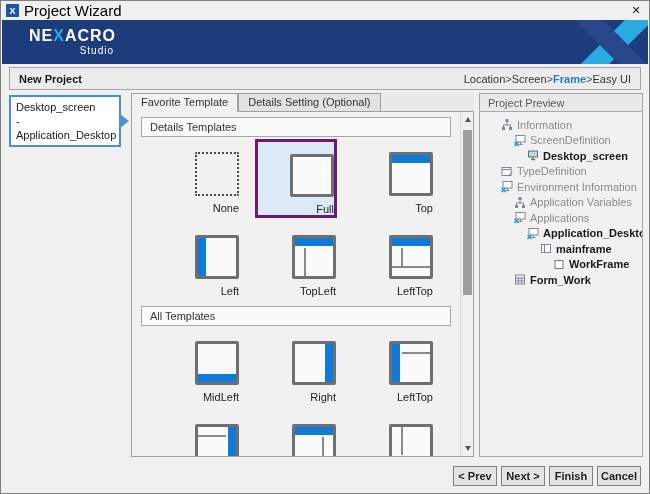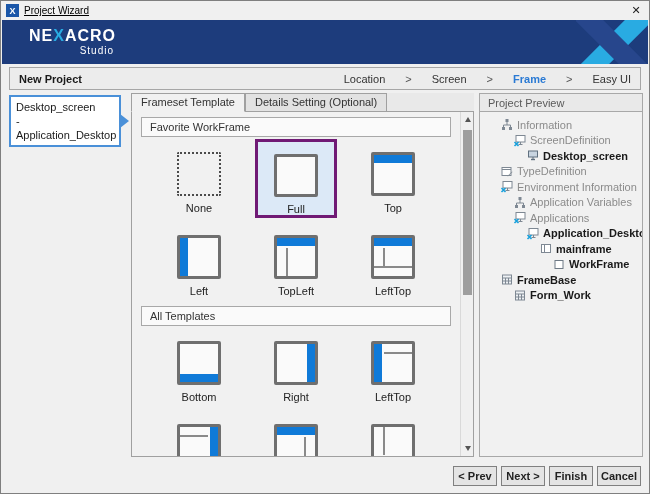--- a/index.html
+++ b/index.html
@@ -3,57 +3,57 @@
 <meta charset="utf-8">
 <style>
   * { margin:0; padding:0; box-sizing:border-box; }
   html,body { width:650px; height:494px; }
   body { font-family:"Liberation Sans", sans-serif; font-size:11px; color:#222; }
   .dialog { position:relative; width:650px; height:494px; background:#f0f0f0; border:1px solid #7f7f7f; overflow:hidden; }
 
   
   .titlebar { position:absolute; left:0; top:0; right:0; height:19px; background:#f0f0f0; display:flex; align-items:center; padding:0 5px; }
   .app-ico { width:13px; height:13px; background:#1a56a8; color:#fff; font-size:9px; font-weight:bold; display:flex; align-items:center; justify-content:center; margin-right:5px; }
-  .win-title { flex:1; font-size:10px; color:#000;text-decoration:underline; }
+  .win-title { flex:1; font-size:15px; color:#000; }
   .close-btn { width:16px; text-align:center; font-size:11px; color:#222; }
 
   
   .banner { position:absolute; left:1px; right:1px; top:19px; height:44px; background:#1d3c7c; overflow:hidden; }
   .brand { position:absolute; left:27px; top:7px; }
   .brand-name { font-size:16px; font-weight:bold; color:#fff; letter-spacing:1px; }
   .brand-name .x { color:#29abe2; }
   .brand-sub { font-size:10px; color:#fff; text-align:right; padding-right:2px; margin-top:0; letter-spacing:1px; }
   .banner-logo { position:absolute; right:0; top:0; bottom:0; width:72px; overflow:hidden; }
   .xband { position:absolute; width:20px; height:130px; left:28px; top:-40px; }
   .xband.cyan { background:#29abe2; transform:rotate(45deg); }
   .xband.dark { background:#27468c; transform:rotate(-45deg); }
 
   
   .header-bar { position:absolute; left:8px; right:8px; top:66px; height:23px; border:1px solid #a6a6a6; background:#ececec; display:flex; align-items:center; justify-content:space-between; padding:0 9px; }
   .page-title { font-weight:bold; color:#1a1a1a; }
-  .breadcrumb { display:flex; gap:20px; color:#333; }
+  .breadcrumb { display:flex; gap:0; color:#333; }
   .crumb.active { color:#2a7ad4; font-weight:bold; }
   .crumb-sep { color:#555; }
 
   
   .main { position:absolute; left:0; right:0; top:92px; bottom:36px; }
   .left-col { position:absolute; left:8px; width:119px; top:2px; bottom:0; }
   .callout { position:relative; width:112px; min-height:36px; background:#fff; border:2px solid #4a90d8; padding:3px 5px; line-height:14px; color:#1a1a1a; }
   .callout::after { content:""; position:absolute; right:-10px; top:calc(50% - 7px); border:7px solid transparent; border-left:9px solid #4a90d8; border-right:none; }
 
   
   .center-panel { position:absolute; left:130px; width:343px; top:0; bottom:0; }
   .tabstrip { height:19px; display:flex; align-items:flex-end; border-bottom:1px solid #a0a0a0; background:#e9e9e9; }
   .tab { height:18px; padding:2px 9px 0; border:1px solid #a0a0a0; border-bottom:none; background:#e2e2e2; color:#333; margin-bottom:0; }
   .tab.active { background:#f1f1f1; height:19px; position:relative; margin-bottom:-1px; border-bottom:1px solid #f1f1f1; }
   .panel-body { position:absolute; left:0; right:0; top:19px; bottom:0; border:1px solid #a0a0a0; border-top:none; background:#f1f1f1; }
   .scroll-content { position:absolute; left:0; top:0; right:13px; bottom:0; overflow:hidden; }
   .group-header { margin:5px 9px 2px; border:1px solid #a8a8a8; background:#fafafa; padding:3px 8px; color:#333; }
   .tmpl-grid { display:flex; flex-wrap:wrap; width:276px; margin:2px auto 4px; column-gap:15px; row-gap:4px; }
-  .tmpl-cell { width:82px; height:79px; display:flex; flex-direction:column; align-items:center; padding-top:12px; border:1px solid transparent; }
+  .tmpl-cell { width:82px; height:79px; display:flex; flex-direction:column; align-items:flex-end; padding-top:12px; border:1px solid transparent; }
   .tmpl-cell.selected { background:#dce9f7; border:3px solid #701a75; }
   .tmpl-icon { position:relative; width:44px; height:44px; border:3px solid #6f6f6f; border-radius:2px; background:#fafafa; overflow:hidden; }
   .tmpl-icon.none { border:2px dotted #4b4b4b; background:transparent; }
   .tmpl-label { margin-top:6px; color:#222; }
 
   
   .vscroll { position:absolute; right:0; top:0; bottom:0; width:13px; background:#f0f0f0; border-left:1px solid #d9d9d9; }
   .sb-arrow { position:absolute; left:0; width:13px; height:13px; display:flex; align-items:center; justify-content:center; }
   .sb-arrow.up { top:1px; } .sb-arrow.down { bottom:1px; }
   .tri-up { width:0; height:0; border-left:3.5px solid transparent; border-right:3.5px solid transparent; border-bottom:5px solid #555; }
@@ -113,26 +113,26 @@
 
     <div class="left-col">
       <div class="callout">
         <div>Desktop_screen</div>
         <div>- Application_Desktop</div>
       </div>
     </div>
 
     <div class="center-panel">
       <div class="tabstrip">
-          <div class="tab active">Frameset Template</div>
+          <div class="tab active">Favorite Template</div>
           <div class="tab">Details Setting (Optional)</div>
         </div>
       <div class="panel-body">
         <div class="scroll-content">
-            <div class="group-header">Favorite WorkFrame</div>
+            <div class="group-header">Details Templates</div>
             <div class="tmpl-grid">
               <div class="tmpl-cell">
                 <div class="tmpl-icon none"></div>
                 <div class="tmpl-label">None</div>
               </div>
               <div class="tmpl-cell selected">
                 <div class="tmpl-icon"></div>
                 <div class="tmpl-label">Full</div>
               </div>
               <div class="tmpl-cell">
@@ -162,21 +162,21 @@
                 </div>
                 <div class="tmpl-label">LeftTop</div>
               </div>
             </div>
             <div class="group-header">All Templates</div>
             <div class="tmpl-grid">
               <div class="tmpl-cell">
                 <div class="tmpl-icon">
                   <div style="position: absolute; bottom: 0px; left: 0px; right: 0px; height: 8px; background: rgb(15, 122, 216);"></div>
                 </div>
-                <div class="tmpl-label">Bottom</div>
+                <div class="tmpl-label">MidLeft</div>
               </div>
               <div class="tmpl-cell">
                 <div class="tmpl-icon">
                   <div style="position: absolute; top: 0px; right: 0px; bottom: 0px; width: 8px; background: rgb(15, 122, 216);"></div>
                 </div>
                 <div class="tmpl-label">Right</div>
               </div>
               <div class="tmpl-cell">
                 <div class="tmpl-icon">
                   <div style="position: absolute; top: 0px; left: 0px; bottom: 0px; width: 8px; background: rgb(15, 122, 216);"></div>
@@ -297,38 +297,28 @@
                 <line x1="5" y1="2.5" x2="5" y2="10.5" stroke="#7e8893"></line>
               </svg></div>
             <span class="tree-label strong">mainframe</span>
           </div>
           <div class="tree-row" style="padding-left: 72px;">
             <div class="tree-ico"><svg width="14" height="13" viewBox="0 0 13 13" xmlns="http://www.w3.org/2000/svg">
                 <rect x="2.5" y="2.5" width="8" height="8" fill="#fff" stroke="#6e7a86"></rect>
               </svg></div>
             <span class="tree-label strong">WorkFrame</span>
           </div>
-          <div class="tree-row" style="padding-left: 20px;">
+          <div class="tree-row" style="padding-left: 33px;">
             <div class="tree-ico"><svg width="14" height="13" viewBox="0 0 13 13" xmlns="http://www.w3.org/2000/svg">
                 <rect x="2" y="2" width="9" height="9" fill="#eef1f4" stroke="#7e8893"></rect>
                 <line x1="2" y1="5" x2="11" y2="5" stroke="#7e8893"></line>
                 <line x1="5" y1="5" x2="5" y2="11" stroke="#7e8893"></line>
                 <line x1="8" y1="5" x2="8" y2="11" stroke="#7e8893"></line>
                 <line x1="2" y1="8" x2="11" y2="8" stroke="#7e8893"></line>
               </svg></div>
-            <span class="tree-label strong">FrameBase</span>
-          </div>
-          <div class="tree-row" style="padding-left: 33px;">
-            <div class="tree-ico"><svg width="14" height="13" viewBox="0 0 13 13" xmlns="http://www.w3.org/2000/svg">
-                <rect x="2" y="2" width="9" height="9" fill="#eef1f4" stroke="#7e8893"></rect>
-                <line x1="2" y1="5" x2="11" y2="5" stroke="#7e8893"></line>
-                <line x1="5" y1="5" x2="5" y2="11" stroke="#7e8893"></line>
-                <line x1="8" y1="5" x2="8" y2="11" stroke="#7e8893"></line>
-                <line x1="2" y1="8" x2="11" y2="8" stroke="#7e8893"></line>
-              </svg></div>
             <span class="tree-label strong">Form_Work</span>
           </div>
         </div>
     </div>
 
   </div>
 
   <div class="footer">
       <button class="btn">&lt; Prev</button>
       <button class="btn">Next &gt;</button>

